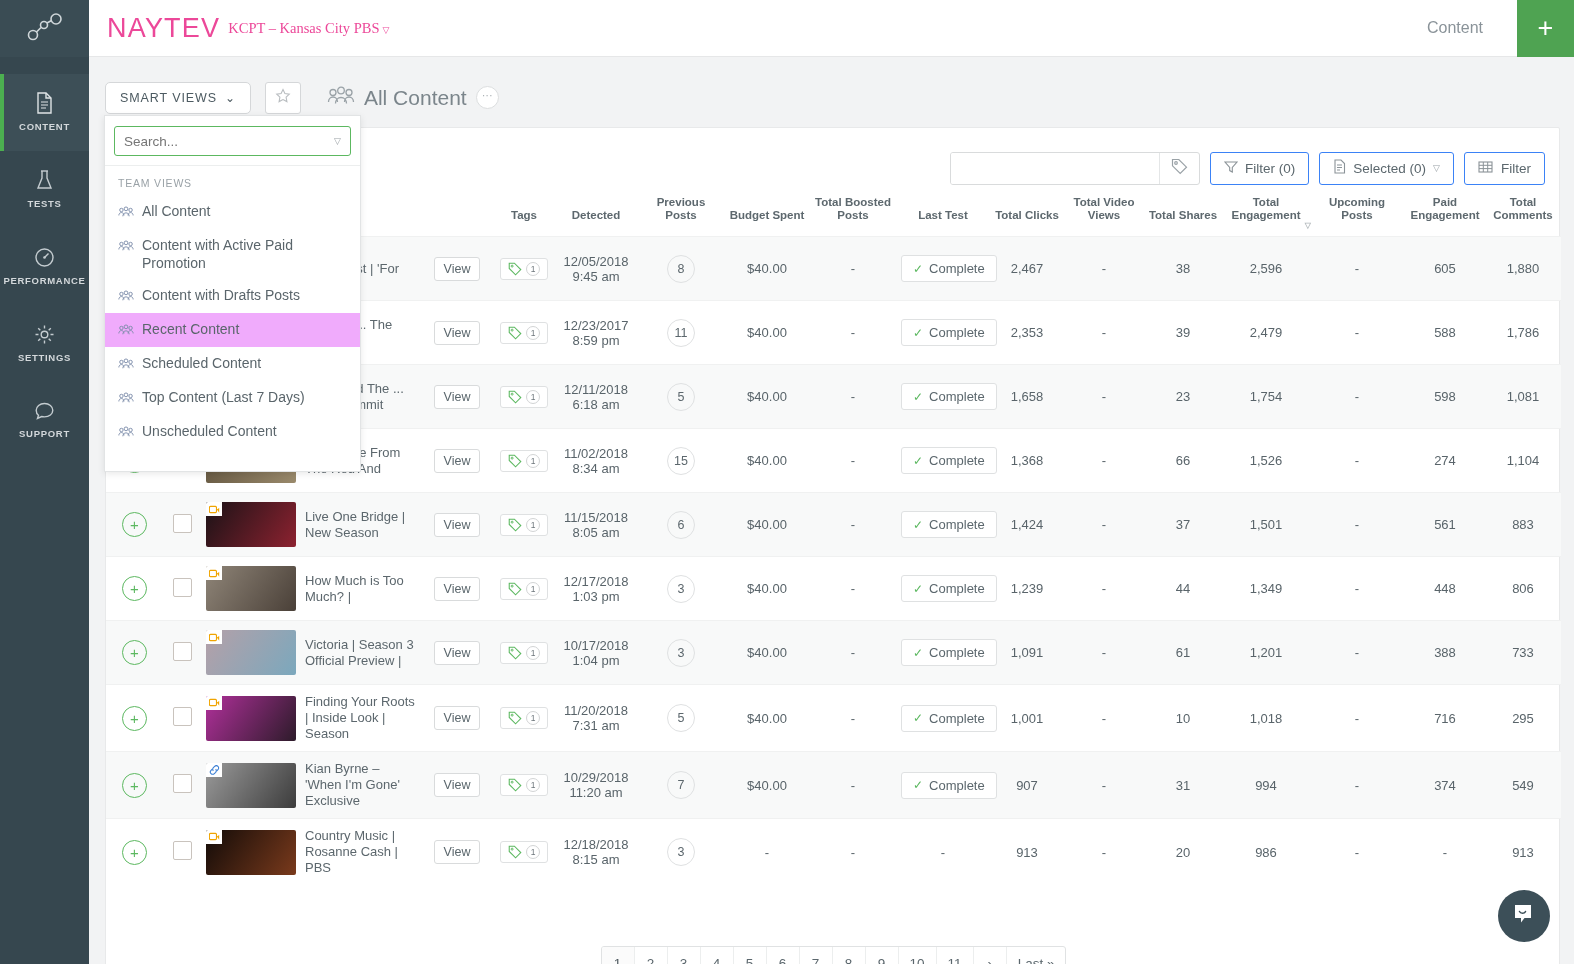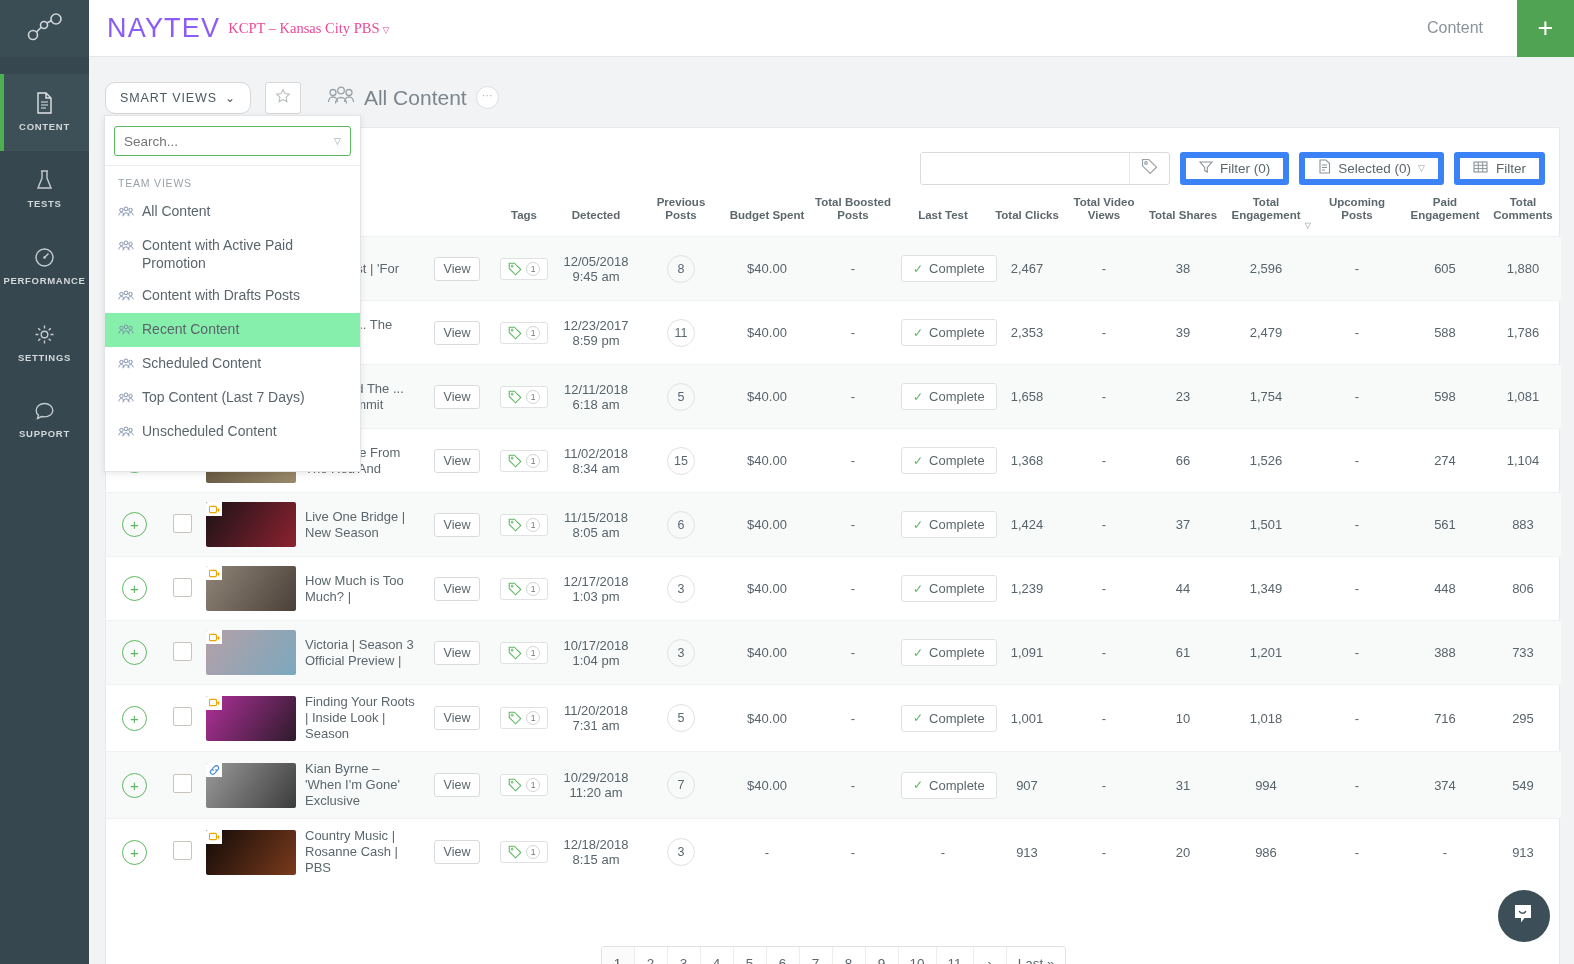--- a/index.html
+++ b/index.html
@@ -43,21 +43,21 @@
   .sb-icon svg { display: block; }
 
   
   .topbar {
     position: absolute; left: 89px; top: 0;
     width: 1485px; height: 57px; background: #fff;
     display: flex; align-items: center;
     border-bottom: 1px solid #e6e7e8;
   }
   .brand {
-    font-size: 27px; letter-spacing: 1.2px; color: #8b5cf6;
+    font-size: 27px; letter-spacing: 1.2px; color: #ec4899;
     margin-left: 18px; font-weight: 300;
   }
   .account {
     margin-left: 8px; font-size: 14.5px; color: #ec4899; cursor: pointer; font-family: Liberation Serif, serif;
   }
   .account .caret { font-size: 9px; margin-left: 3px; }
   .topbar-spacer { flex: 1; }
   .topbar-right {
     font-size: 16px; color: #8a9399; margin-right: 34px; cursor: pointer;
   }
@@ -70,21 +70,21 @@
 
   
   .page { position: absolute; left: 89px; top: 57px; width: 1485px; height: 907px; }
 
   .view-toolbar {
     display: flex; align-items: center; gap: 14px;
     padding: 15px 0 0 16px; height: 66px;
   }
   .smart-views-btn {
     height: 32px; padding: 0 14px;
-    border: 1px solid #d5d7d9; border-radius: 10px; background: #fff;
+    border: 1px solid #d5d7d9; border-radius: 5px; background: #fff;
     display: flex; align-items: center; gap: 8px;
     font-size: 12.5px; letter-spacing: .9px; color: #4c5a61; cursor: pointer;
   }
   .star-btn {
     width: 36px; height: 32px; border: 1px solid #d5d7d9; border-radius: 3px;
     background: #fff; display: flex; align-items: center; justify-content: center;
     cursor: pointer;
   }
   .view-title-wrap { display: flex; align-items: center; gap: 9px; margin-left: 12px; }
   .view-title { font-size: 21px; color: #7b858b; font-weight: 300; }
@@ -113,21 +113,21 @@
   .tag-search input {
     flex: 1; border: 0; outline: none; padding: 0 10px; font-size: 13px;
     color: #555; font-family: "Liberation Sans", sans-serif;
   }
   .tag-search .tag-btn {
     width: 40px; border-left: 1px solid #e4e6e7;
     display: flex; align-items: center; justify-content: center;
     cursor: pointer;
   }
   .tb-btn {
-    height: 33px; padding: 0 13px; border: 6px solid #3b82f6; border-radius: 3px;
+    height: 33px; padding: 0 13px; border: 1px solid #3b82f6; border-radius: 3px;
     background: #fff; display: flex; align-items: center; gap: 7px;
     font-size: 13.5px; color: #5b676d; cursor: pointer;
   }
 
   
   .table-wrap { position: absolute; top: 62px; left: 0; width: 1455px; }
   table { border-collapse: collapse; width: 1455px; table-layout: fixed; }
   thead th {
     font-size: 11.5px; color: #5d686e; font-weight: bold;
     padding: 6px 4px 14px 4px; vertical-align: bottom; line-height: 13px;
@@ -227,21 +227,21 @@
   .dd-list { border-top: 1px solid #eceeee; padding-bottom: 22px; }
   .dd-group-label {
     font-size: 10.5px; color: #9aa2a7; letter-spacing: .8px;
     padding: 11px 13px 6px 13px;
   }
   .dd-item {
     display: flex; align-items: flex-start; gap: 8px;
     padding: 7px 13px; font-size: 14px; color: #5a656b; cursor: pointer;
     line-height: 18px;
   }
-  .dd-item.selected { background: #86efac; }
+  .dd-item.selected { background: #f0abfc; }
   .dd-item .dd-icon { flex: 0 0 auto; margin-top: 2px; }
 
   
   .chat-bubble {
     position: absolute; right: 24px; bottom: 22px;
     width: 52px; height: 52px; border-radius: 50%; background: #3c4f58;
     display: flex; align-items: center; justify-content: center; cursor: pointer;
   }
 
   .thumb-img { width: 100%; height: 100%; display: block; }

